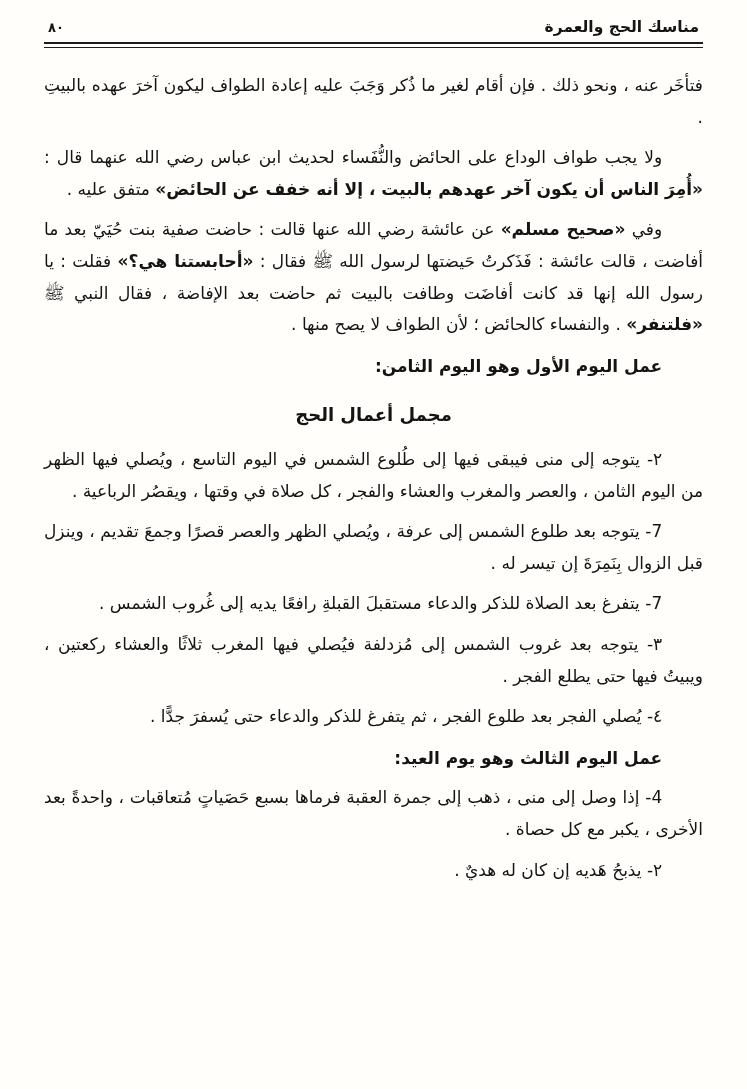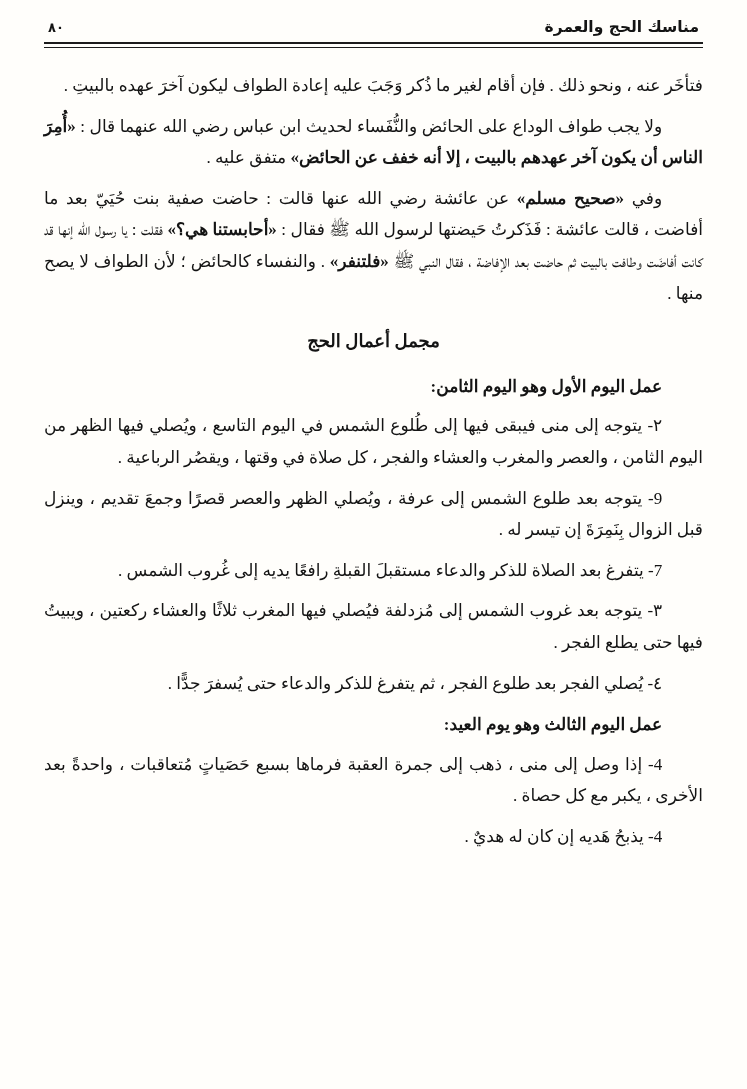--- a/index.html
+++ b/index.html
@@ -37,21 +37,21 @@
     border-top: 2px solid #1c1c1c;
     border-bottom: 1px solid #1c1c1c;
     margin-bottom: 22px;
   }
   .page-body {
     font-size: 17px;
     line-height: 1.86;
     text-align: justify;
     text-justify: inter-word;
   }
-  .block { margin: 0 0 9px 0; font-family: Liberation Serif, serif; }
+  .block { margin: 0 0 9px 0; }
   .block span { white-space: pre-wrap; }
   .paragraph { text-indent: 2.4em; }
   .paragraph.no-indent { text-indent: 0; }
   .heading {
     text-align: center;
     font-weight: bold;
     font-size: 18px;
     text-indent: 0;
     margin: 16px 0 12px 0;
   }
@@ -69,24 +69,24 @@
 <div class="page">
   <div class="page-header">
     <div class="header-title">مناسك الحج والعمرة</div>
     <div class="header-pagenum">٨٠</div>
   </div>
   <div class="double-rule"></div>
   <div class="page-body">
       <div class="block paragraph no-indent"><span>فتأخَر عنه ، ونحو ذلك . فإن أقام لغير ما ذُكر وَجَبَ عليه إعادة الطواف ليكون آخرَ عهده بالبيتِ .</span></div>
       <div class="block paragraph"><span>ولا يجب طواف الوداع على الحائض والنُّفَساء لحديث ابن عباس رضي الله عنهما قال : </span><span class="bold">«أُمِرَ الناس أن يكون آخر عهدهم بالبيت ، إلا أنه خفف عن الحائض»</span><span> متفق عليه .</span></div>
       <div class="block paragraph"><span>وفي </span><span class="bold">«صحيح مسلم»</span><span> عن عائشة رضي الله عنها قالت : حاضت صفية بنت حُيَيّ بعد ما أفاضت ، قالت عائشة : فَذَكرتُ حَيضتها لرسول الله ﷺ فقال : </span><span class="bold">«أحابستنا هي؟»</span><span> فقلت : يا رسول الله إنها قد كانت أفاضَت وطافت بالبيت ثم حاضت بعد الإفاضة ، فقال النبي ﷺ </span><span class="bold">«فلتنفر»</span><span> . والنفساء كالحائض ؛ لأن الطواف لا يصح منها .</span></div>
+      <div class="block subheading"><span>عمل اليوم الأول وهو اليوم الثامن:</span></div>
       <div class="block heading"><span>مجمل أعمال الحج</span></div>
-      <div class="block subheading"><span>عمل اليوم الأول وهو اليوم الثامن:</span></div>
       <div class="block item"><span>٢- يتوجه إلى منى فيبقى فيها إلى طُلوع الشمس في اليوم التاسع ، ويُصلي فيها الظهر من اليوم الثامن ، والعصر والمغرب والعشاء والفجر ، كل صلاة في وقتها ، ويقصُر الرباعية .</span></div>
-      <div class="block item"><span>9- يتوجه بعد طلوع الشمس إلى عرفة ، ويُصلي الظهر والعصر قصرًا وجمعَ تقديم ، وينزل قبل الزوال بِنَمِرَةَ إن تيسر له .</span></div>
+      <div class="block item"><span>7- يتوجه بعد طلوع الشمس إلى عرفة ، ويُصلي الظهر والعصر قصرًا وجمعَ تقديم ، وينزل قبل الزوال بِنَمِرَةَ إن تيسر له .</span></div>
       <div class="block item"><span>7- يتفرغ بعد الصلاة للذكر والدعاء مستقبلَ القبلةِ رافعًا يديه إلى غُروب الشمس .</span></div>
       <div class="block item"><span>٣- يتوجه بعد غروب الشمس إلى مُزدلفة فيُصلي فيها المغرب ثلاثًا والعشاء ركعتين ، ويبيتُ فيها حتى يطلع الفجر .</span></div>
       <div class="block item"><span>٤- يُصلي الفجر بعد طلوع الفجر ، ثم يتفرغ للذكر والدعاء حتى يُسفرَ جدًّا .</span></div>
       <div class="block subheading"><span>عمل اليوم الثالث وهو يوم العيد:</span></div>
       <div class="block item"><span>4- إذا وصل إلى منى ، ذهب إلى جمرة العقبة فرماها بسبع حَصَياتٍ مُتعاقبات ، واحدةً بعد الأخرى ، يكبر مع كل حصاة .</span></div>
-      <div class="block item"><span>4- يذبحُ هَديه إن كان له هديٌ .</span></div>
+      <div class="block item"><span>٢- يذبحُ هَديه إن كان له هديٌ .</span></div>
     </div>
 </div>
 
 </body></html>

